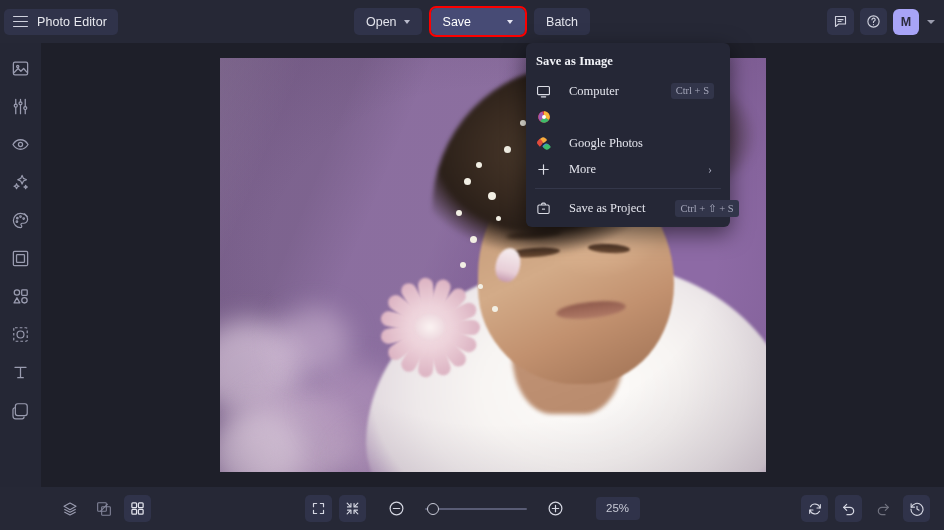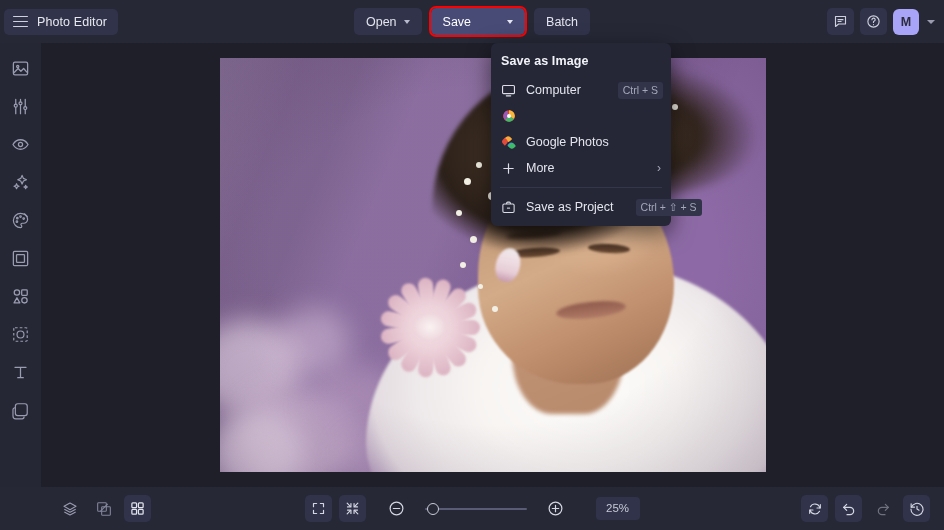--- a/index.html
+++ b/index.html
@@ -257,36 +257,37 @@
     transform: rotate(14deg);
   }
   .p-vig {
     position: absolute; inset: 0;
     background: radial-gradient(ellipse 78% 78% at 50% 48%, rgba(0,0,0,0) 52%, rgba(40,20,50,.20) 100%);
   }
 
   
   #menu {
     position: absolute;
-    left: 491px; top: 43px;
-    width: 180px;
+    left: 526px; top: 43px;
+    width: 204px;
     background: #252736;
     border-radius: 6px;
     box-shadow: 0 7px 22px rgba(0,0,0,.55);
     padding: 7px 0 6px;
     z-index: 40;
+    font-family: Liberation Serif, serif;
   }
   .menu-title {
     color: #f2f3f8; font-size: 12.5px; font-weight: bold;
     padding: 4px 0 9px 10px; letter-spacing: .1px;
   }
   .menu-item {
     display: flex; align-items: center;
-    height: 26px; padding: 0 8px 0 10px;
-    cursor: pointer; gap: 10px;
+    height: 26px; padding: 0 16px 0 10px;
+    cursor: pointer; gap: 18px;
   }
   .mi-ico {
     width: 15px; height: 15px; flex: none;
     display: flex; align-items: center; justify-content: center;
   }
   .mi-label {
     color: #e4e5ed; font-size: 12.5px; flex: 1;
     white-space: nowrap;
   }
   .mi-kbd {

